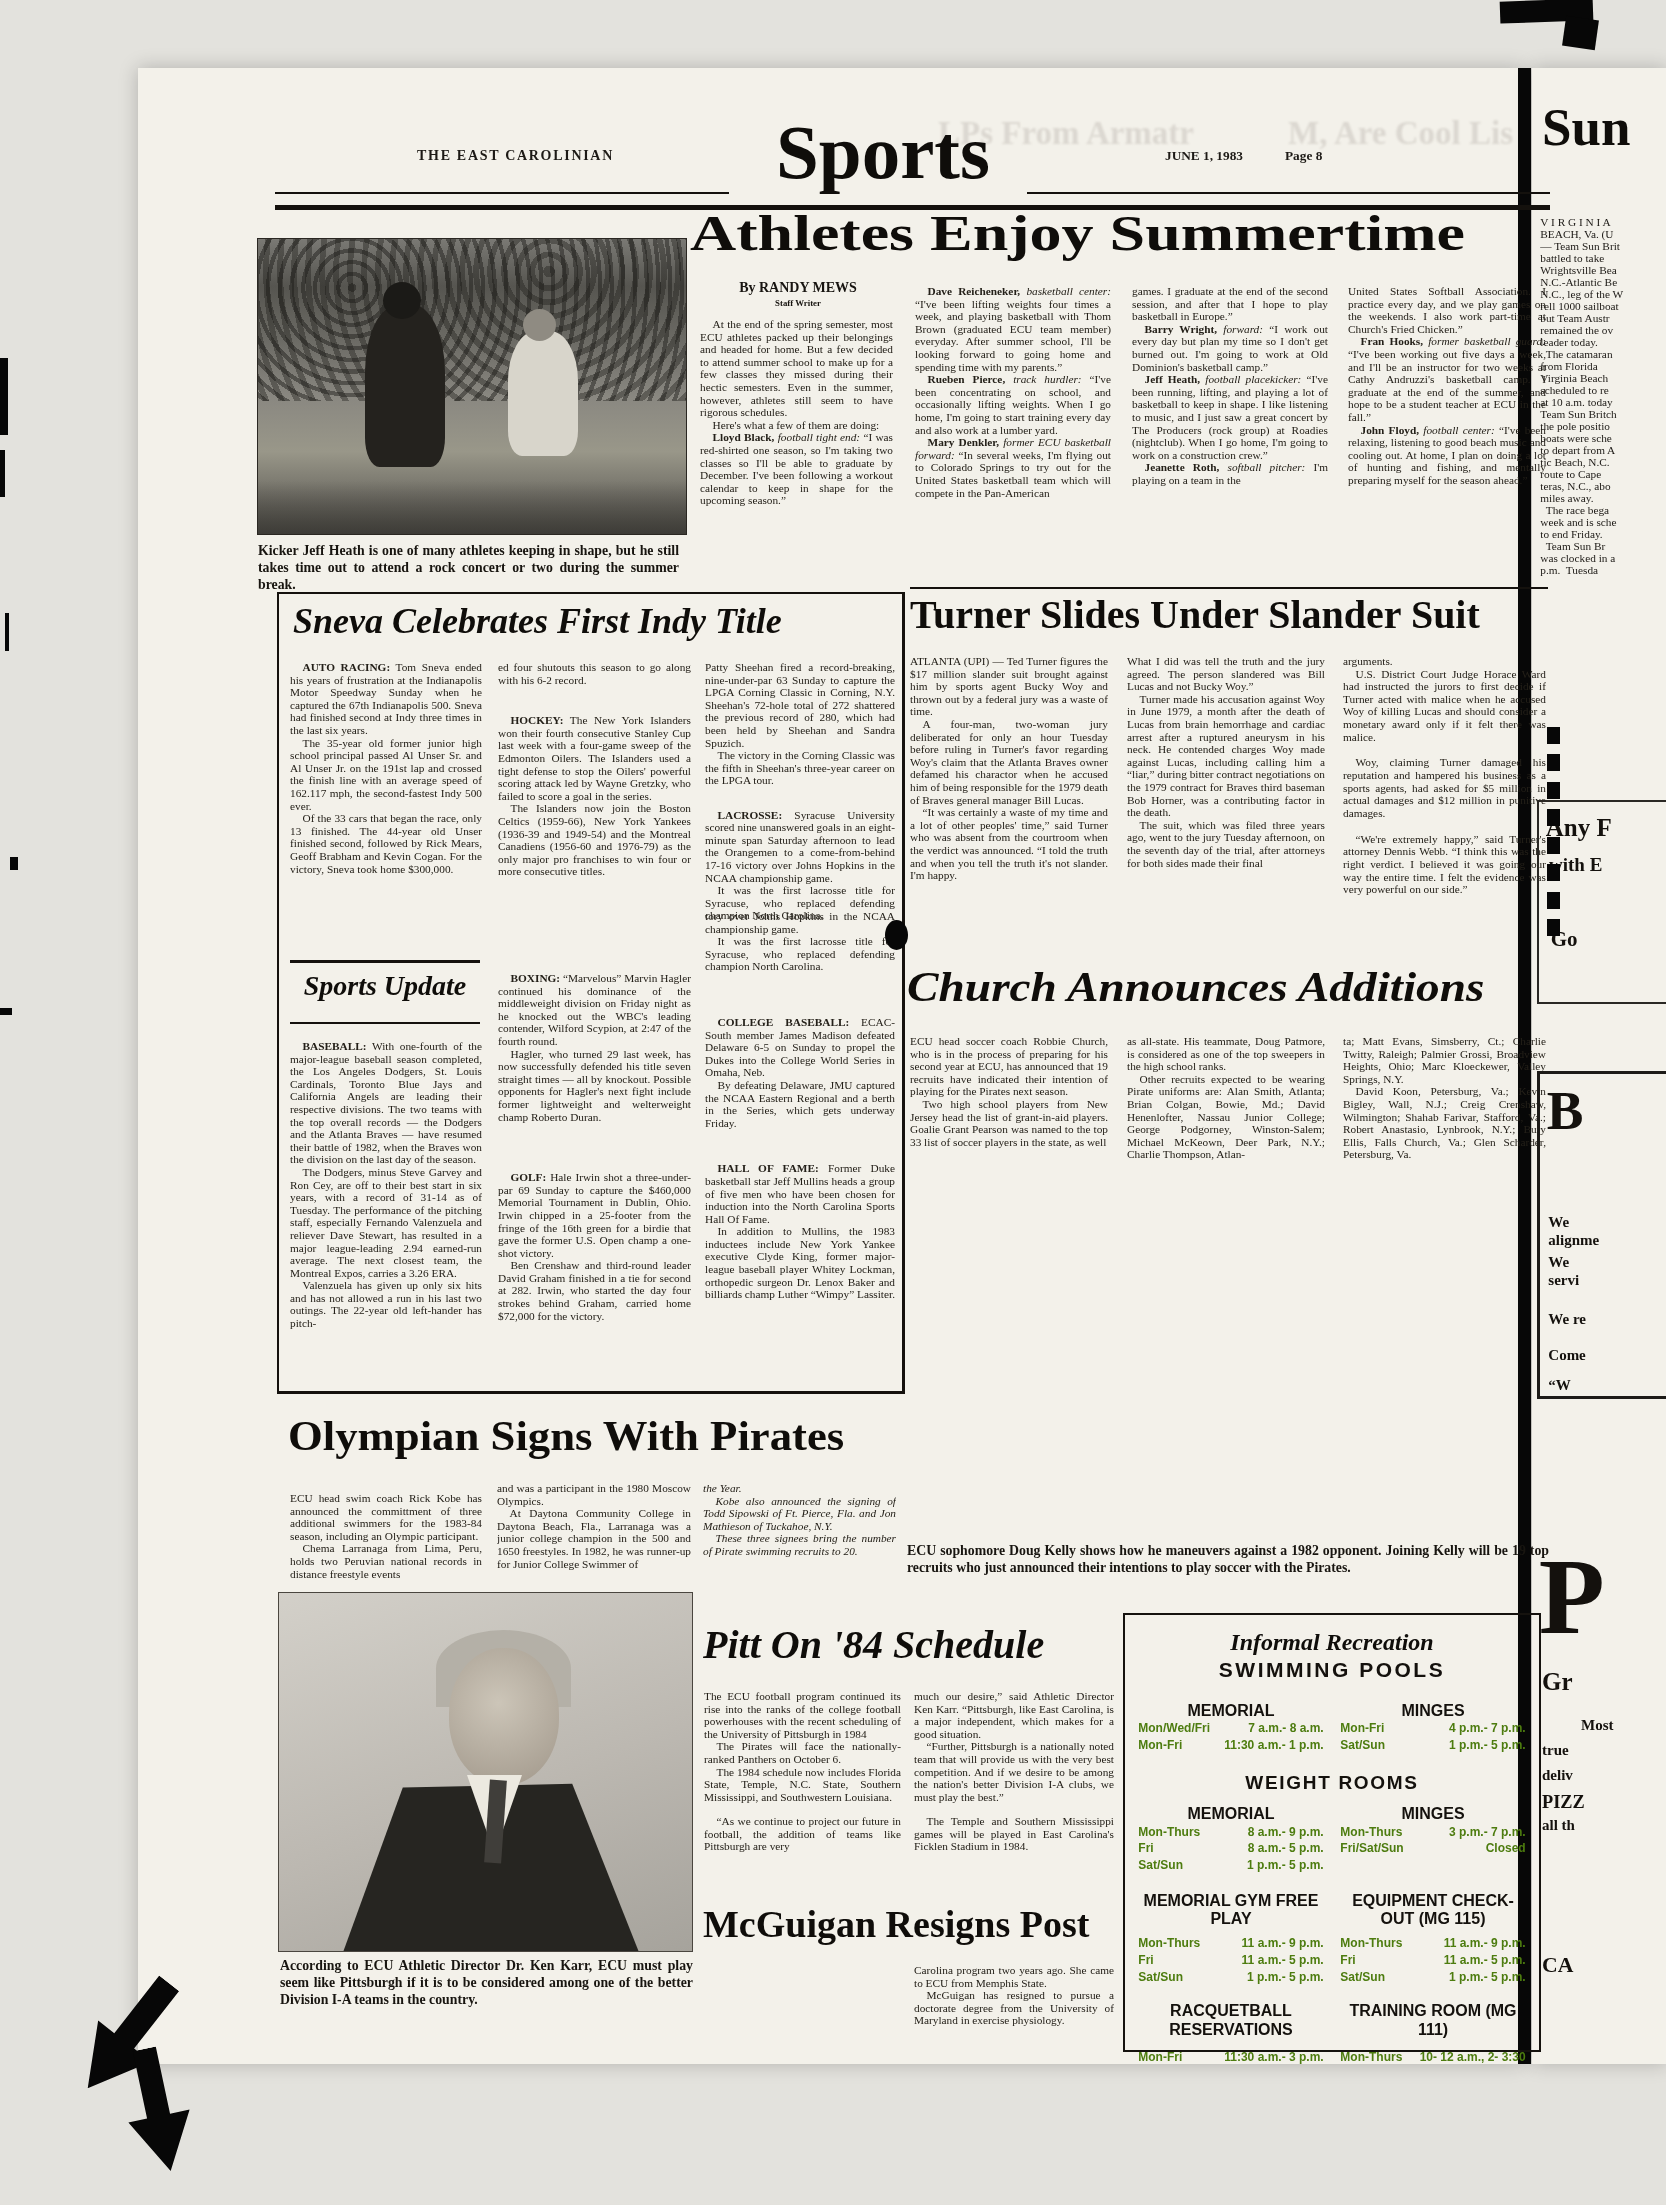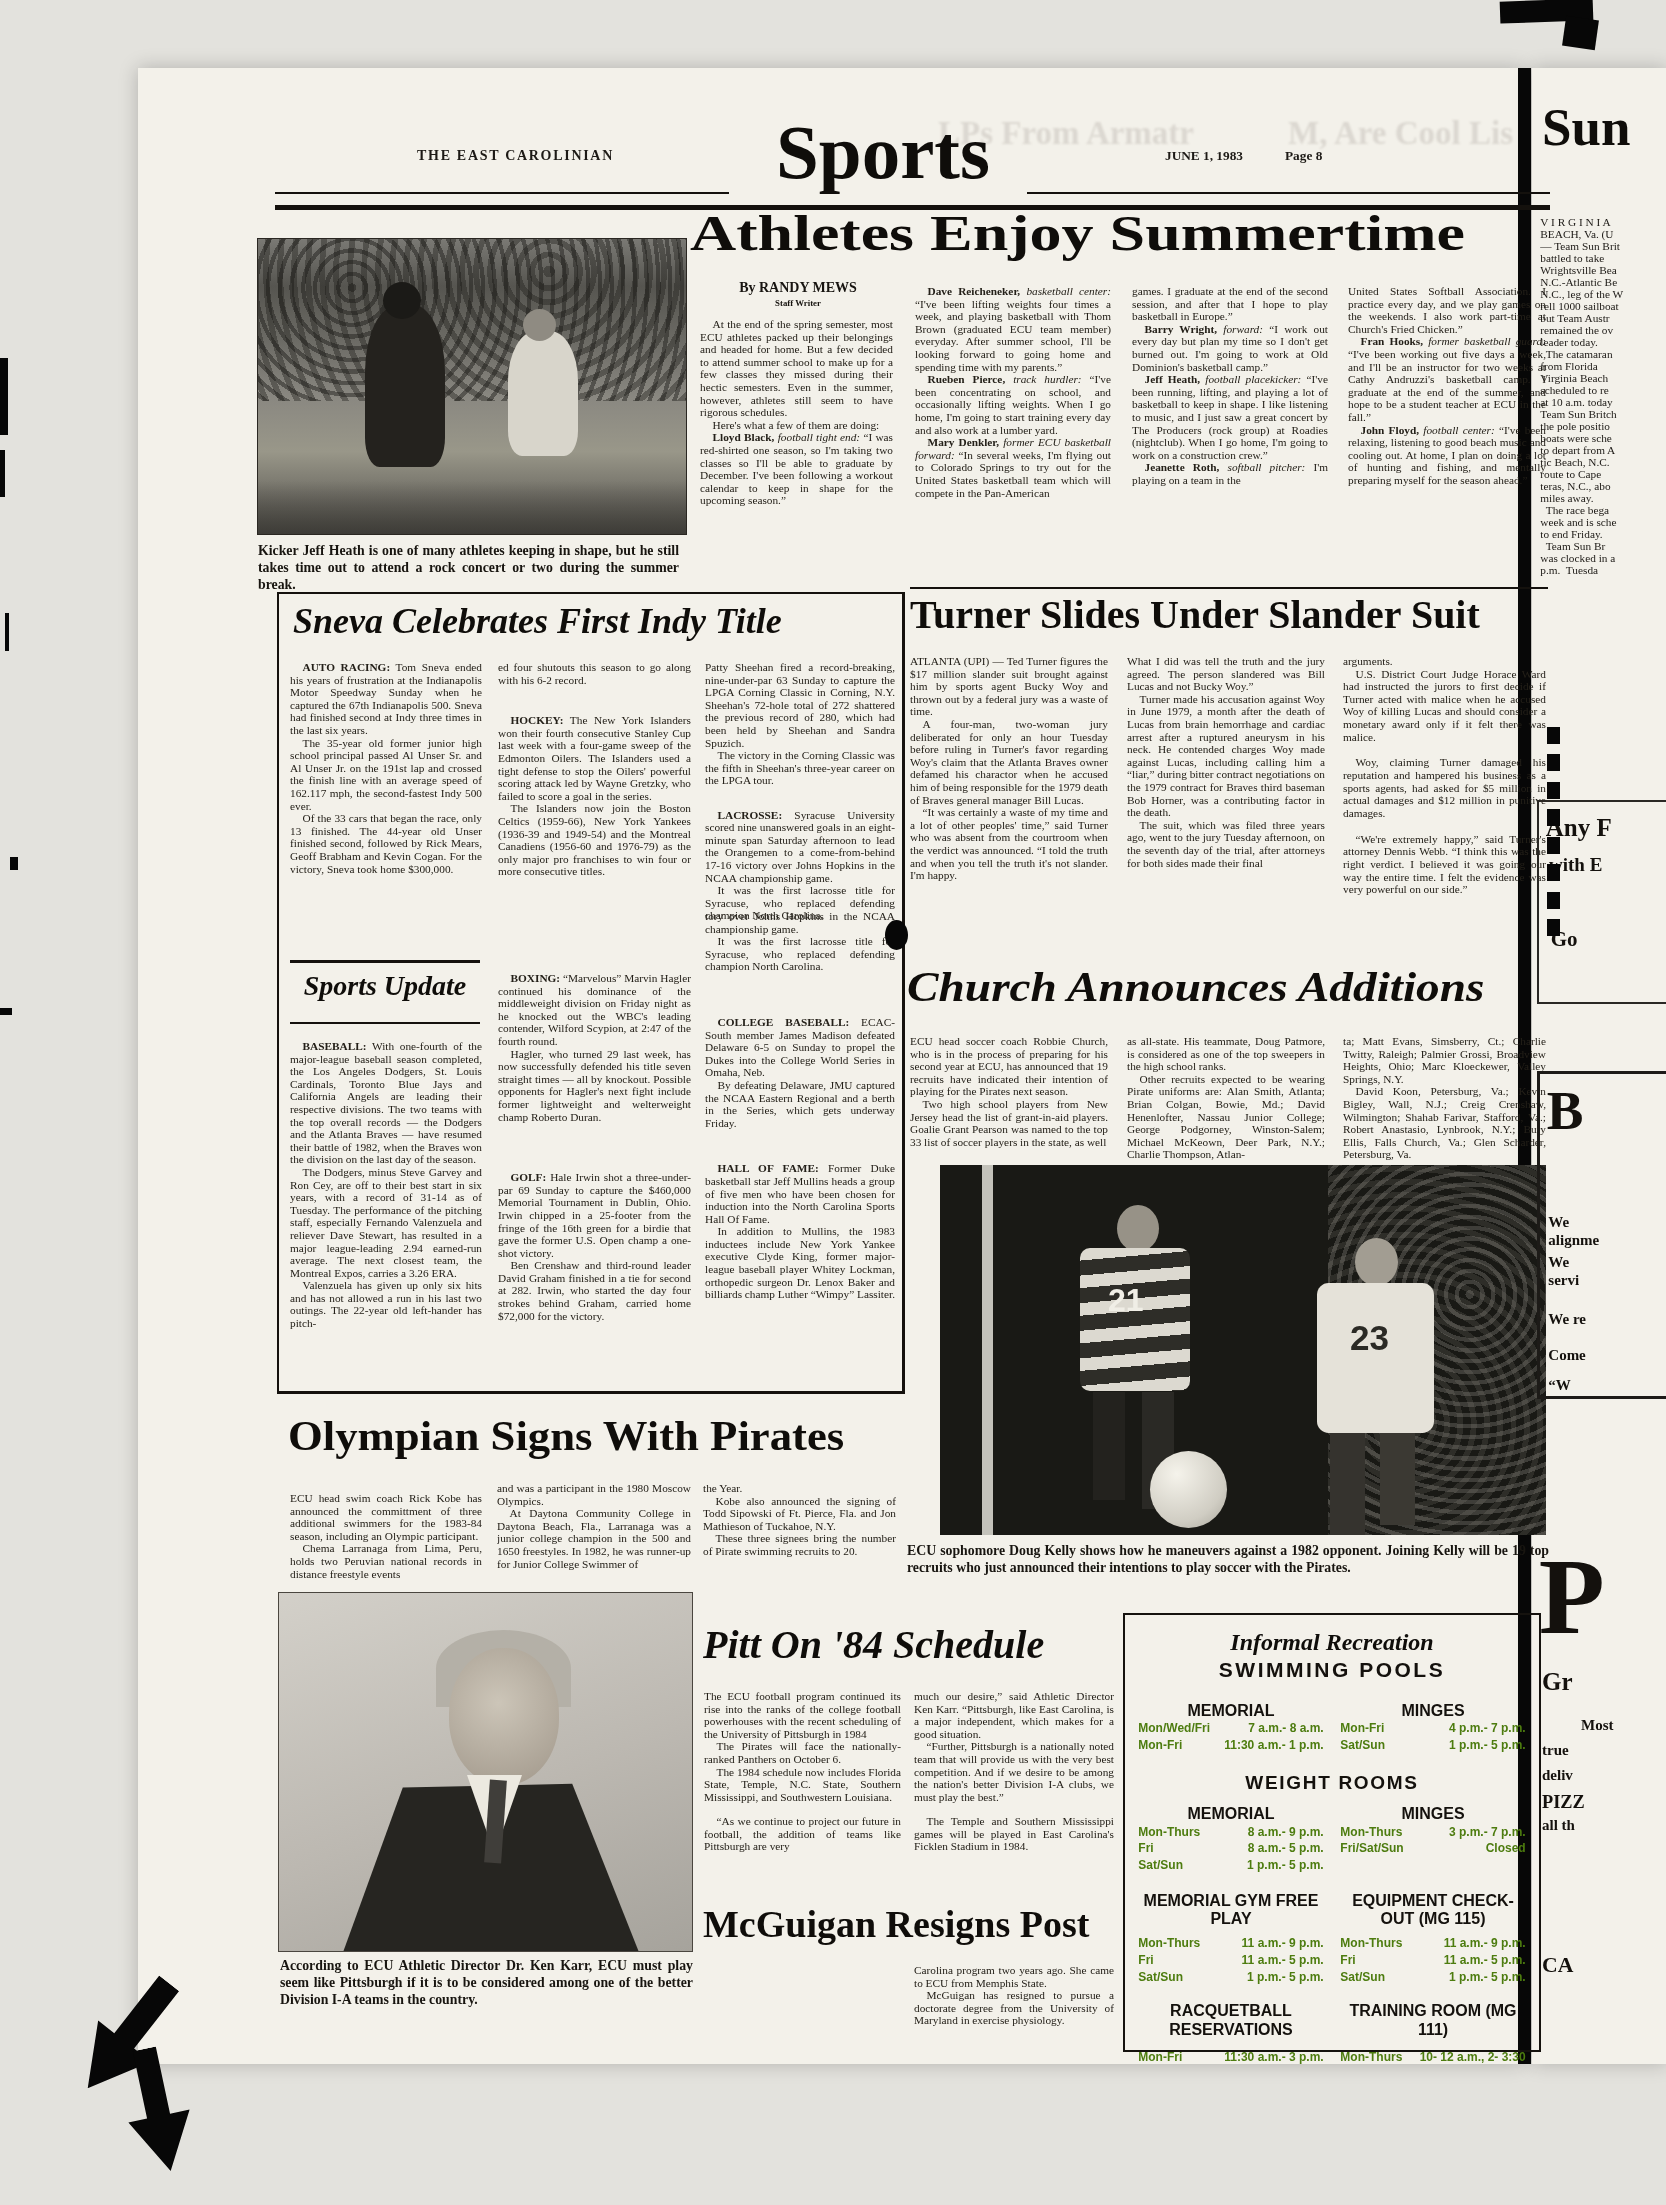--- a/index.html
+++ b/index.html
@@ -158,53 +158,32 @@
     </div>
   <div class="abs body-col" style="left:1127px;top:1035px;width:198px;height:128px;">
       <p style="text-indent: 0px;">as all-state. His teammate, Doug Patmore, is considered as one of the top sweepers in the high school ranks.</p>
       <p>Other recruits expected to be wearing Pirate uniforms are: Alan Smith, Atlanta; Brian Colgan, Bowie, Md.; David Henenlofter, Nassau Junior College; George Podgorney, Winston-Salem; Michael McKeown, Deer Park, N.Y.; Charlie Thompson, Atlan-</p>
     </div>
   <div class="abs body-col" style="left:1343px;top:1035px;width:203px;height:128px;">
       <p style="text-indent: 0px;">ta; Matt Evans, Simsberry, Ct.; Charlie Twitty, Raleigh; Palmier Grossi, Broadview Heights, Ohio; Marc Kloeckewer, Valley Springs, N.Y.</p>
       <p>David Koon, Petersburg, Va.; Kevin Bigley, Wall, N.J.; Creig Crenshaw, Wilmington; Shahab Farivar, Stafford, Va.; Robert Anastasio, Lynbrook, N.Y.; Bury Ellis, Falls Church, Va.; Glen Scharder, Petersburg, Va.</p>
     </div>
 
-  <div class="photo" style="left:940px;top:1165px;width:606px;height:370px;background:#18itt;background:#191915;">
-    <div class="pfig" style="right:0;top:0;width:36%;height:100%;background:repeating-radial-gradient(circle at 65% 35%,rgba(150,147,138,.30) 0 4.2px,transparent 4.2px 10.8px),repeating-radial-gradient(circle at 35% 70%,rgba(120,117,108,.22) 0 5.8px,transparent 5.8px 13.3px);"></div>
-    <div class="pfig" style="left:42px;top:0;width:10.8px;height:100%;background:rgba(226,224,215,.85);"></div>
-
-    <div class="pfig" style="left:125px;top:40px;width:142px;height:317px;">
-      <div class="pfig" style="left:52px;top:0;width:42px;height:47px;background:#979287;border-radius:50%;"></div>
-      <div class="pfig" style="left:15px;top:43px;width:110px;height:143px;border-radius:10px;background:repeating-linear-gradient(175deg,#dcd9d0 0 12.5px,#2e2d28 12.5px 27.5px);"></div>
-      <span class="pfig" style="left:43px;top:77px;font:bold 32px 'Liberation Sans',sans-serif;color:#f0eee6;">21</span>
-      <div class="pfig" style="left:28px;top:187px;width:32px;height:108px;background:#23221e;"></div>
-      <div class="pfig" style="left:77px;top:187px;width:32px;height:117px;background:#2a2925;"></div>
-    </div>
-
-    <div class="pfig" style="left:357px;top:73px;width:158px;height:297px;">
-      <div class="pfig" style="left:58px;top:0;width:43px;height:48px;background:#a29d92;border-radius:50%;"></div>
-      <div class="pfig" style="left:20px;top:45px;width:117px;height:150px;border-radius:11.7px;background:#e5e2d9;"></div>
-      <span class="pfig" style="left:53px;top:80px;font: bold 35px 'Liberation Sans',sans-serif;color:#2b2a25;">23</span>
-      <div class="pfig" style="left:33px;top:195px;width:35px;height:102px;background:#35332e;"></div>
-      <div class="pfig" style="left:83px;top:195px;width:35px;height:92px;background:#3b3933;"></div>
-    </div>
-    <div class="pfig" style="left:210px;bottom:6.7px;width:77px;height:77px;border-radius:50%;background:radial-gradient(circle at 35% 30%,#f5f3eb,#d0cdc3 65%,#a7a49a);"></div>
-  </div>
   <div class="abs caption" style="left:907px;top:1542px;width:642px;">ECU sophomore Doug Kelly shows how he maneuvers against a 1982 opponent. Joining Kelly will be 19 top recruits who just announced their intentions to play soccer with the Pirates.</div>
 
   <div class="abs hl" style="left:288px;top:1414px;font-size:43px;transform:scaleX(1.04);transform-origin:left top;">Olympian Signs With Pirates</div>
   <div class="abs body-col" style="left:290px;top:1482px;width:192px;height:107px;margin-top:10px;">
       <p style="text-indent: 0px;">ECU head swim coach Rick Kobe has announced the committment of three additional swimmers for the 1983-84 season, including an Olympic participant.</p>
       <p>Chema Larranaga from Lima, Peru, holds two Peruvian national records in distance freestyle events</p>
     </div>
   <div class="abs body-col" style="left:497px;top:1482px;width:194px;height:107px;">
       <p style="text-indent: 0px;">and was a participant in the 1980 Moscow Olympics.</p>
       <p>At Daytona Community College in Daytona Beach, Fla., Larranaga was a junior college champion in the 500 and 1650 freestyles. In 1982, he was runner-up for Junior College Swimmer of</p>
     </div>
-  <div class="abs body-col" style="left:703px;top:1482px;width:193px;height:107px;">
+  <div class="abs body-col" style="left:703px;top:1482px;width:193px;height:107px;font-style:italic;">
       <p style="text-indent: 0px;">the Year.</p>
       <p>Kobe also announced the signing of Todd Sipowski of Ft. Pierce, Fla. and Jon Mathieson of Tuckahoe, N.Y.</p>
       <p>These three signees bring the number of Pirate swimming recruits to 20.</p>
     </div>
 
   <div class="photo" style="left:278px;top:1592px;width:413px;height:358px;border:0.8px solid #4a463f;background:linear-gradient(160deg,#d3d0c9,#bcb8b1 55%,#a6a39c);">
     <div class="pfig" style="left:157px;top:37px;width:135px;height:77px;background:#b4b0a7;border-radius:50% 50% 0 0;"></div>
     <div class="pfig" style="left:170px;top:55px;width:110px;height:137px;background:radial-gradient(circle at 45% 40%,#ccc5b8,#a89f92 82%);border-radius:48%;"></div>
     <div class="pfig" style="left:32px;top:172px;width:353px;height:188px;background:#262521;clip-path:polygon(9% 100%,26% 12%,74% 10%,93% 100%);"></div>
     <div class="pfig" style="left:188px;top:182px;width:55px;height:79px;background:#ecead f;background:#ece9e0;clip-path:polygon(0 0,100% 0,50% 100%);"></div>

